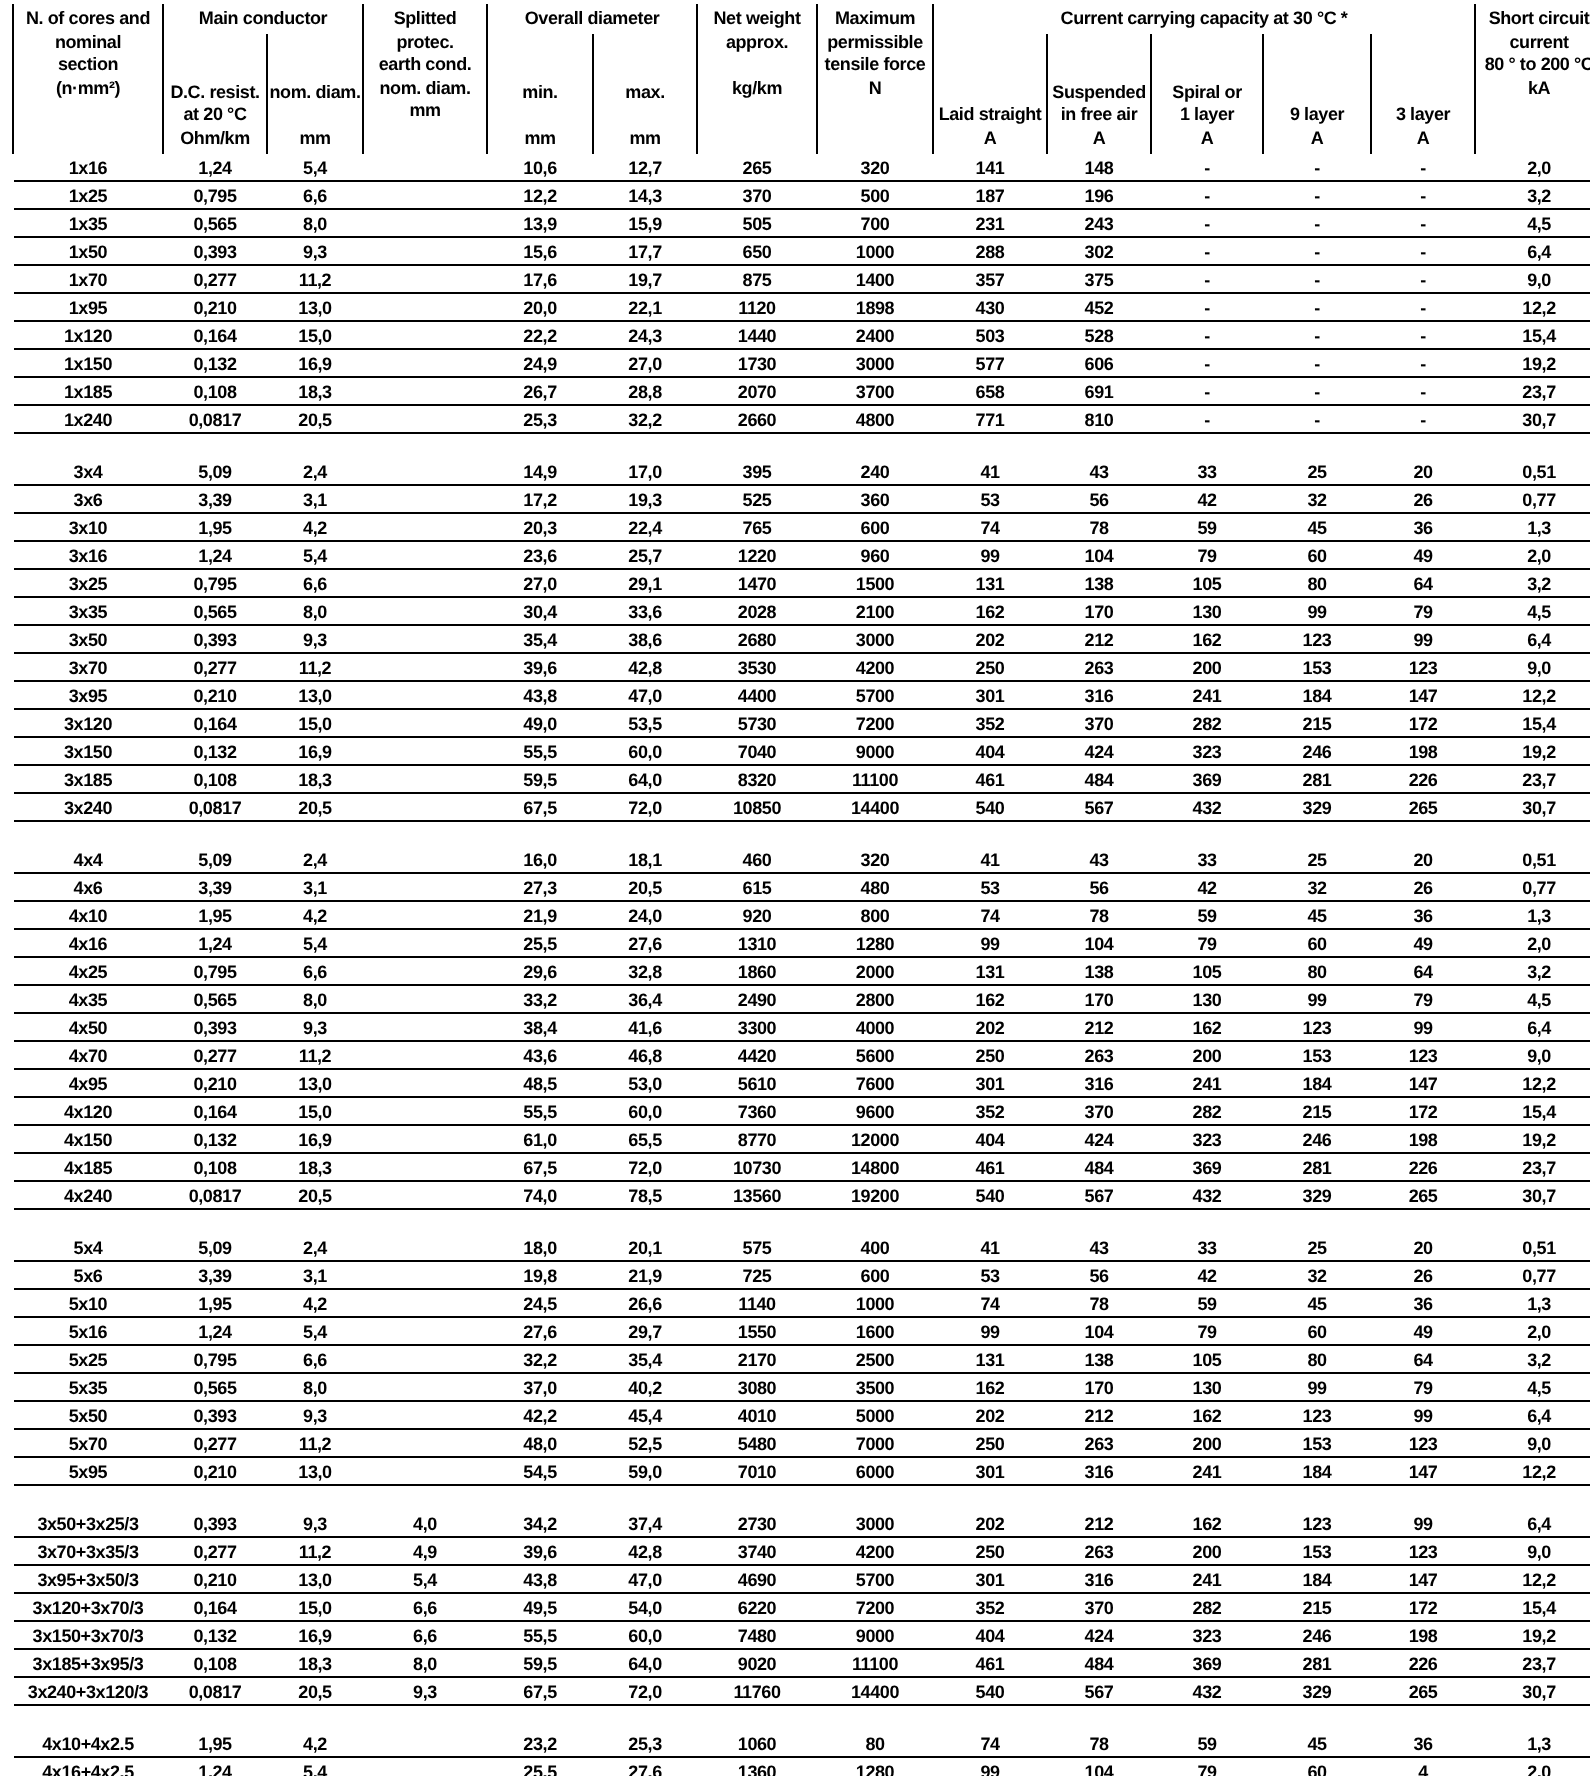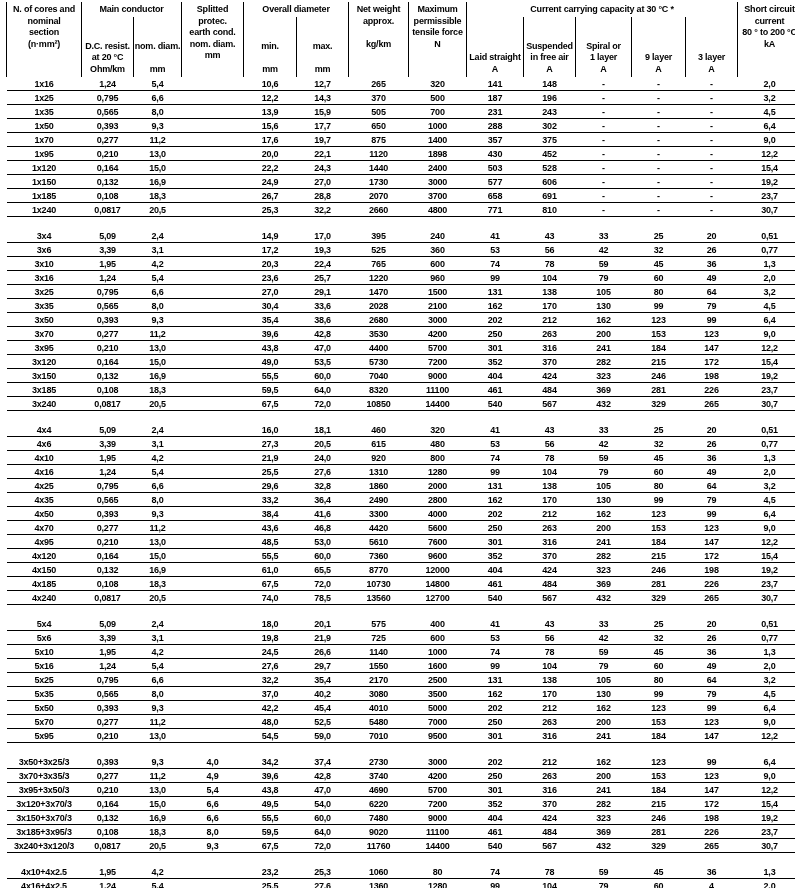--- a/index.html
+++ b/index.html
@@ -696,21 +696,21 @@
           <td>23,7</td>
         </tr>
         <tr>
           <td>4x240</td>
           <td>0,0817</td>
           <td>20,5</td>
           <td></td>
           <td>74,0</td>
           <td>78,5</td>
           <td>13560</td>
-          <td>12700</td>
+          <td>19200</td>
           <td>540</td>
           <td>567</td>
           <td>432</td>
           <td>329</td>
           <td>265</td>
           <td>30,7</td>
         </tr>
         <tr class="spacer">
           <td colspan="14"></td>
         </tr>
@@ -843,21 +843,21 @@
           <td>9,0</td>
         </tr>
         <tr>
           <td>5x95</td>
           <td>0,210</td>
           <td>13,0</td>
           <td></td>
           <td>54,5</td>
           <td>59,0</td>
           <td>7010</td>
-          <td>9500</td>
+          <td>6000</td>
           <td>301</td>
           <td>316</td>
           <td>241</td>
           <td>184</td>
           <td>147</td>
           <td>12,2</td>
         </tr>
         <tr class="spacer">
           <td colspan="14"></td>
         </tr>

